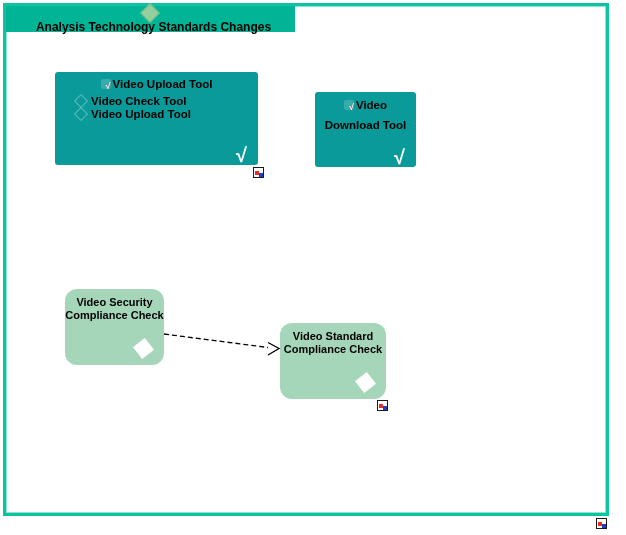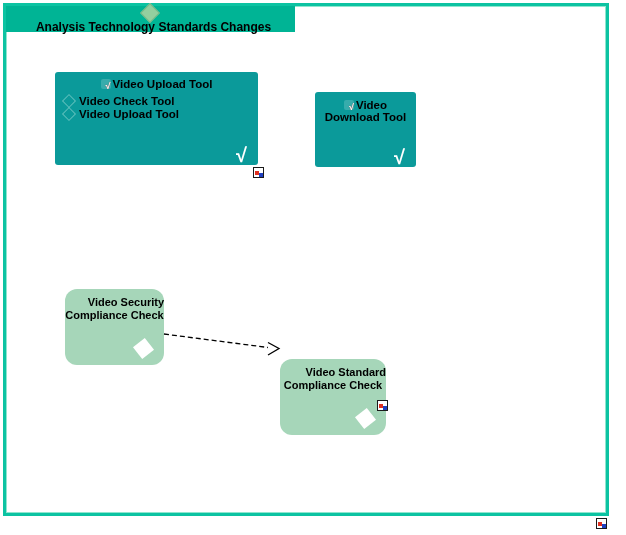--- a/index.html
+++ b/index.html
@@ -78,21 +78,21 @@
   }
   .mini-icon::after {
     content: "\221A";
     position: absolute;
     right: 0px; bottom: -2px;
     font-size: 9px;
     font-weight: bold;
     color: #ffffff;
     text-shadow: 0 0 1px #b03030;
   }
-  .item-list { margin-top: 4px; padding-left: 8px; }
+  .item-list { margin-top: 4px; padding-left: 20px; }
   .item-row {
     display: flex;
     align-items: center;
     height: 13px;
     font-size: 11.5px;
     font-weight: bold;
     white-space: nowrap;
   }
   .item-diamond {
     width: 8px; height: 8px;
@@ -118,21 +118,21 @@
     color: #000000;
     box-sizing: border-box;
     text-align: center;
   }
   .green-node .gn-line {
     font-size: 11px;
     font-weight: bold;
     line-height: 13px;
     white-space: nowrap;
   }
-  .green-node .gn-title { margin-top: 7px; text-align: right; }
+  .green-node .gn-title { margin-top: 7px; }
   .white-diamond {
     position: absolute;
     width: 15px; height: 15px;
     background: #ffffff;
     transform: rotate(52deg);
     right: 13px; bottom: 9px;
   }
 
   
   .ref-icon {
@@ -191,33 +191,33 @@
   <div class="ref-icon" style="left:253px; top:167px;">
     <span class="r"></span>
       <span class="b"></span>
   </div>
 
   <div class="teal-node" style="left:315px; top:92px; width:101px; height:75px;">
     <div class="node-title" style="margin-top:7px;">
       <span class="mini-icon"></span>
       <span>Video</span>
     </div>
-    <div class="node-title" style="margin-top:0;">
+    <div class="node-title" style="margin-top:8px;">
       <span>Download Tool</span>
     </div>
     <div class="check-badge">√</div>
   </div>
 
   <div class="green-node" style="left:65px; top:289px; width:99px; height:76px;">
     <div class="gn-line gn-title">Video Security</div>
     <div class="gn-line">Compliance Check</div>
     <div class="white-diamond"></div>
   </div>
 
-  <div class="green-node" style="left:280px; top:323px; width:106px; height:76px;margin-top:36px;">
+  <div class="green-node" style="left:280px; top:323px; width:106px; height:76px;">
     <div class="gn-line gn-title">Video Standard</div>
     <div class="gn-line">Compliance Check</div>
     <div class="white-diamond"></div>
   </div>
   <div class="ref-icon" style="left:377px; top:400px;">
     <span class="r"></span>
       <span class="b"></span>
   </div>
 
   <div class="ref-icon" style="left:596px; top:518px;">

